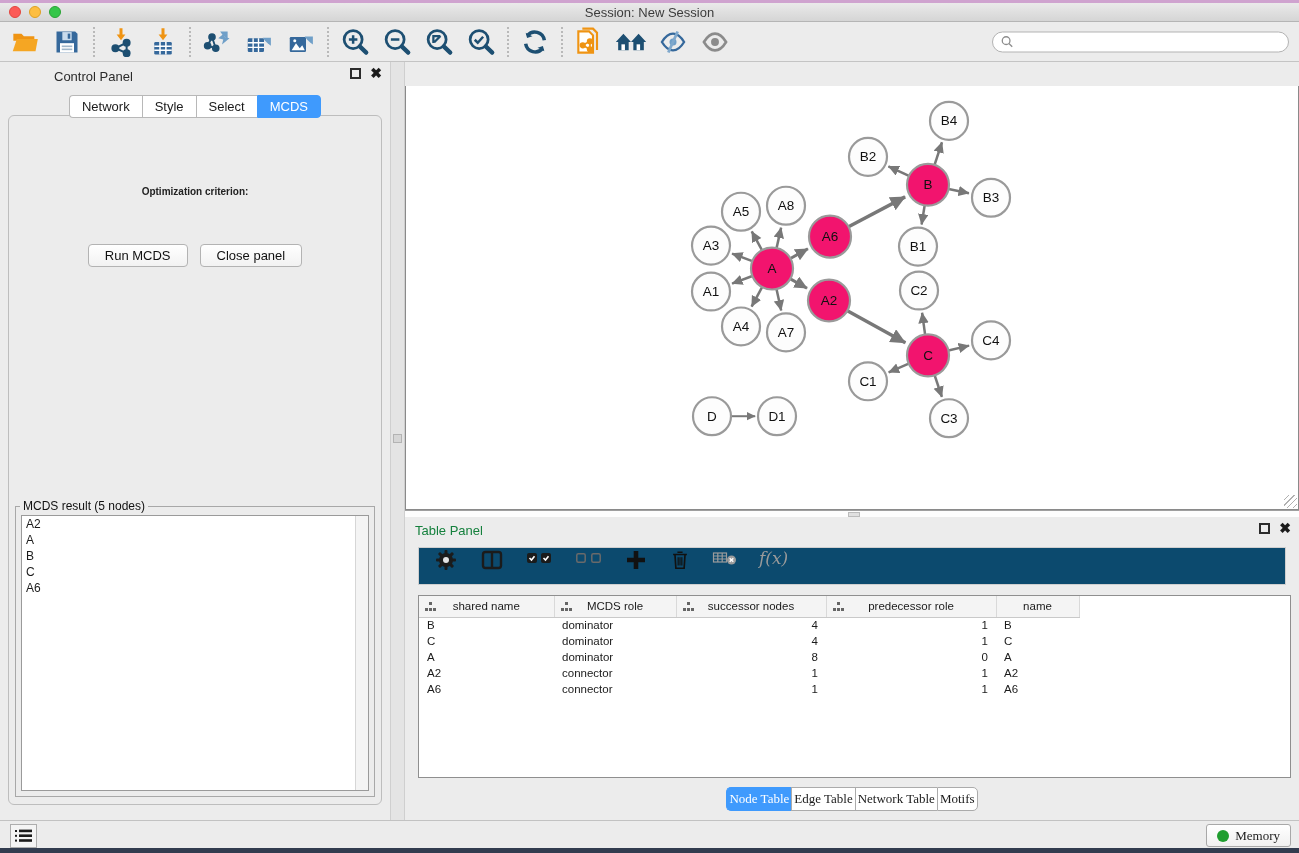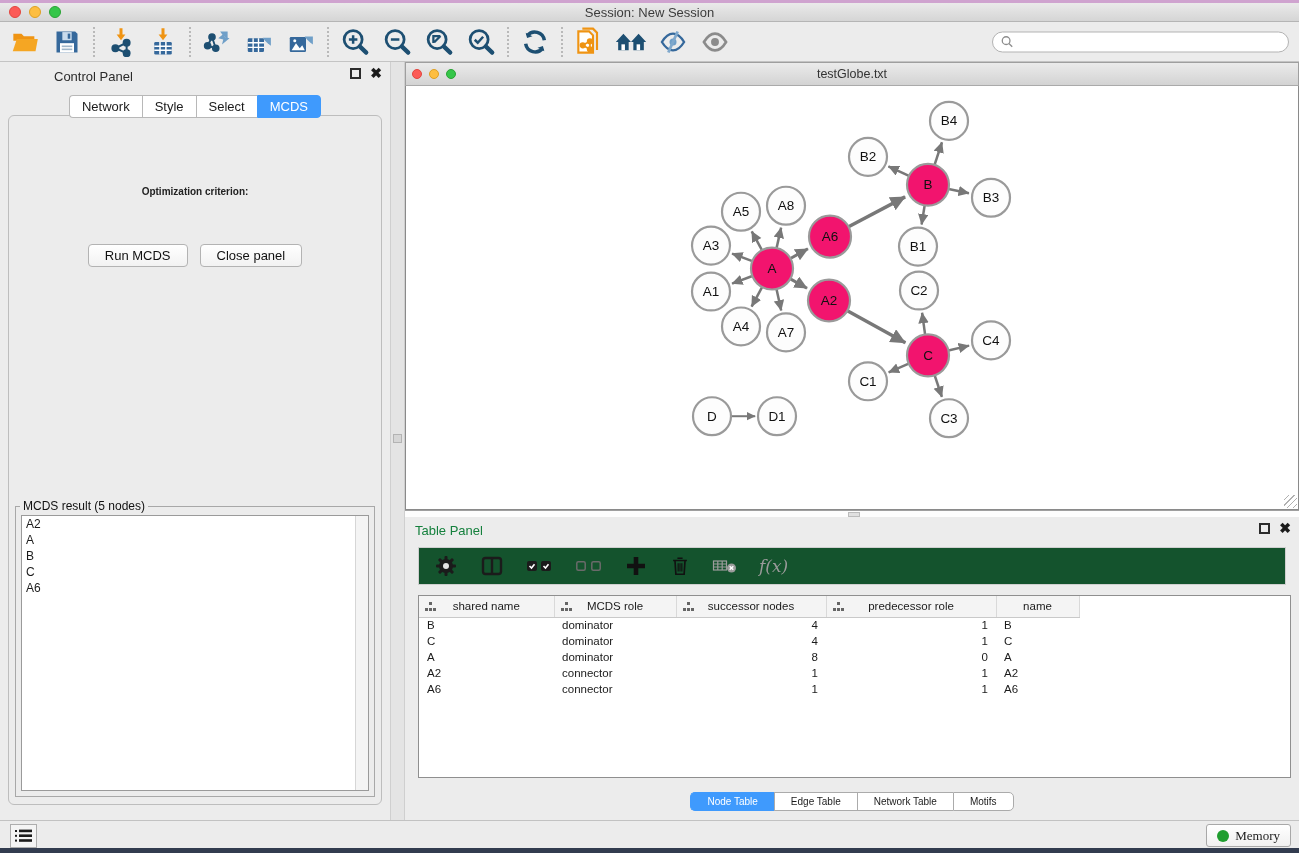--- a/index.html
+++ b/index.html
@@ -76,35 +76,35 @@
   .resize-grip { position:absolute; right:1px; bottom:1px; width:13px; height:13px;
     background:repeating-linear-gradient(135deg, transparent 0 3px, #b0b0b0 3px 4px); }
 
   .hsplit { position:absolute; left:0; right:0; top:448px; height:7px; background:#fdfdfd; border-top:1px solid #9f9f9f;}
   .hsplit .grip { position:absolute; left:443px; top:1px; width:12px; height:5px; background:#e0e0e0; border:1px solid #bbb;}
 
   
   .table-panel { position:absolute; left:0; right:0; top:455px; bottom:0; background:#ececec; }
   .tp-header { position:absolute; top:0; left:0; right:0; height:26px; display:flex; align-items:center;}
   .tp-header .ph-title { margin-left:10px; font-size:13px; color:#15803d;}
-  .tp-toolbar { position:absolute; top:30px; left:13px; right:13px; height:38px; background:#14532d;
-    border:1px solid #cfcfcf; display:flex; align-items:center; gap:21px; padding-left:15px; }
+  .tp-toolbar { position:absolute; top:30px; left:13px; right:13px; height:38px; background:#0c4a6e;
+    border:1px solid #cfcfcf; display:flex; align-items:flex-start; gap:21px; padding-left:15px; }
   .tpi { display:flex; align-items:center; justify-content:center; }
   .fx-label { font-family:"DejaVu Serif", serif; font-style:italic; font-size:17px; color:#9a9a9a; }
   .tp-tablewrap { position:absolute; top:78px; left:13px; right:8px; bottom:42px; background:#fff; border:1px solid #8f8f8f; overflow:hidden;}
   table.datatable { border-collapse:collapse; table-layout:fixed; }
   table.datatable th { background:#f4f4f4; border-right:1px solid #d9d9d9; border-bottom:1px solid #c9c9c9;
     font-size:11.5px; font-weight:normal; height:21px; text-align:center; position:relative; }
   table.datatable td { font-size:11.5px; height:16px; padding:0 8px; white-space:nowrap; }
   td.num { text-align:right; }
   .hier-icon { position:absolute; left:6px; top:6px; width:11px; height:10px; display:inline-block;}
   .hier-icon::before { content:""; position:absolute; left:4px; top:0; width:3px; height:3px; background:#666;
     box-shadow:-4px 6px 0 #666, 0 6px 0 #666, 4px 6px 0 #666; }
   .tp-tabs { position:absolute; bottom:9px; left:0; right:0; display:flex; justify-content:center; }
-  .tp-tab { background:#fff; border:1px solid #ababab; border-right:none; font-size:10px; padding:3px 16px;}
+  .tp-tab { background:#fff; border:1px solid #ababab; border-right:none; font-size:13px; padding:3px 2px;font-family:Liberation Serif, serif;}
   .tp-tab:first-child { border-radius:5px 0 0 5px; }
   .tp-tab:last-child { border-radius:0 5px 5px 0; border-right:1px solid #ababab; }
   .tp-tab.active { background:#3f9afd; border-color:#3f9afd; color:#fff; }
 
   
   .statusbar { position:absolute; left:0; right:0; bottom:5px; height:28px; background:#ececec; border-top:1px solid #c2c2c2;}
   .list-btn { position:absolute; left:10px; top:3px; width:27px; height:24px; background:#f4f4f4; border:1px solid #adadad;
     display:flex; align-items:center; justify-content:center;}
   .memory-btn { position:absolute; right:8px; top:3px; height:23px; background:linear-gradient(#fff,#f0f0f0);
     border:1px solid #a8a8a8; border-radius:3px; display:flex; align-items:center; gap:6px; padding:0 10px; font-size:13px;font-family:Liberation Serif, serif;}
@@ -312,28 +312,20 @@
   </div>
 </div>
 
 <div class="vsplit">
     <span class="grip"></span>
   </div>
 
 <div class="right-col">
 
   <div class="net-window">
-    <div class="net-title">
-      <div class="traffic">
-        <span class="tl red"></span>
-        <span class="tl yellow"></span>
-        <span class="tl green"></span>
-      </div>
-      <div class="title">testGlobe.txt</div>
-    </div>
     <div class="net-canvas">
       <svg id="graph-svg" viewBox="0 0 892 424" preserveAspectRatio="none">
         <defs>
           <marker id="arrow" markerWidth="6" markerHeight="4.4" refX="4.2" refY="2.1" orient="auto">
             <path d="M0 0 L4.4 2.1 L0 4.2 z" fill="#787878"></path>
           </marker>
         </defs>
       <line x1="346.35035698573034" y1="190.4088817922656" x2="326.05318894386033" y2="198.06191236542972" stroke="#787878" stroke-width="2.5" marker-end="url(#arrow)"></line>
           <line x1="346.35035698573034" y1="175.5911182077344" x2="326.05318894386033" y2="167.93808763457028" stroke="#787878" stroke-width="2.5" marker-end="url(#arrow)"></line>
           <line x1="356.10107730506843" y1="201.52056504213004" x2="345.6059886017124" y2="221.15653745486068" stroke="#787878" stroke-width="2.5" marker-end="url(#arrow)"></line>

